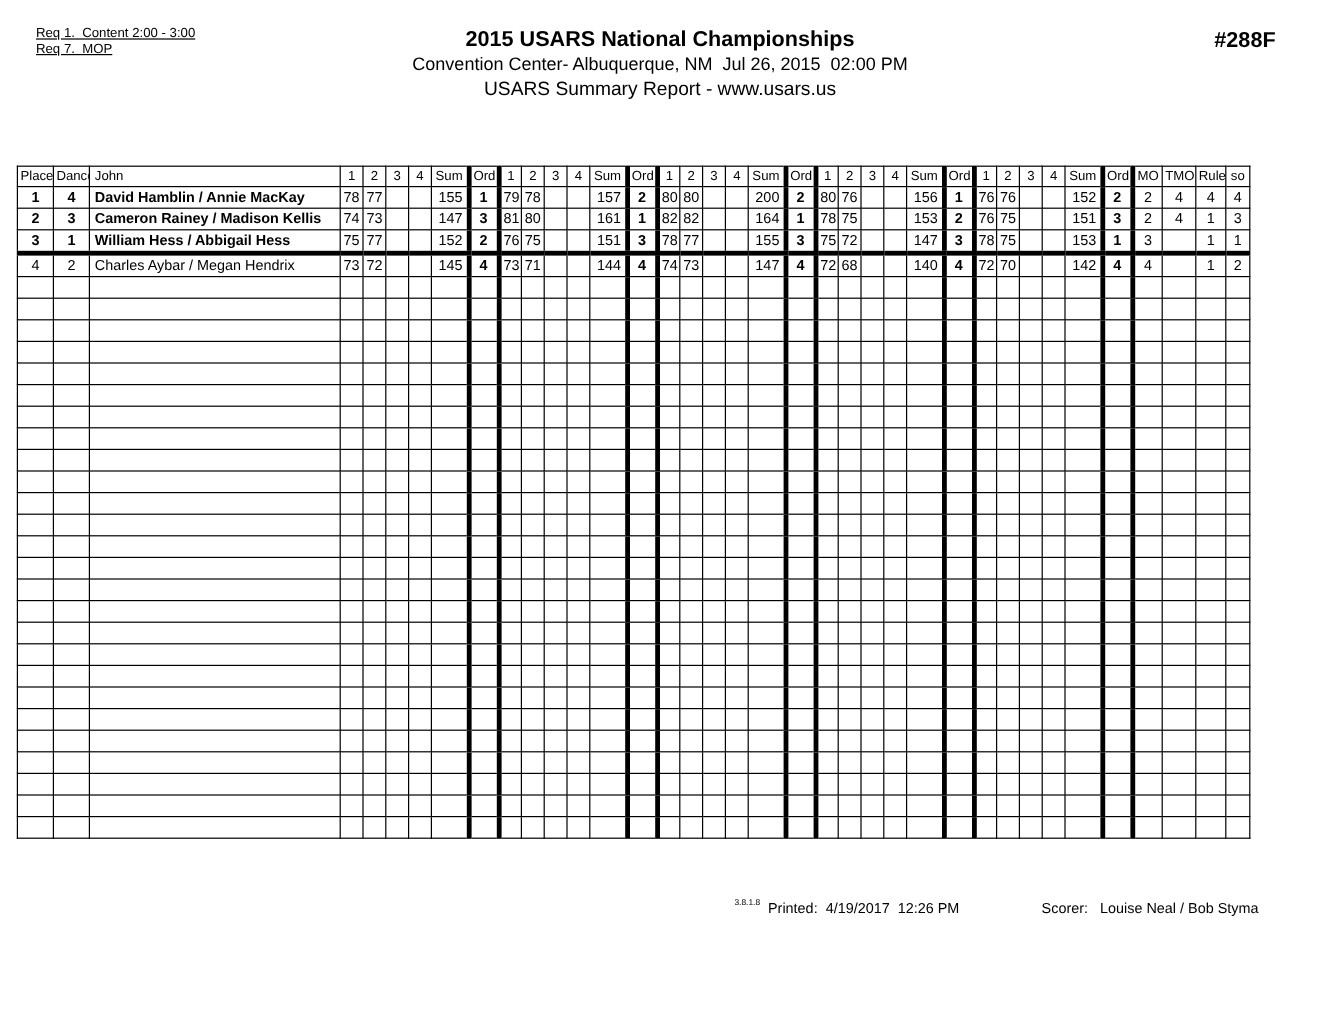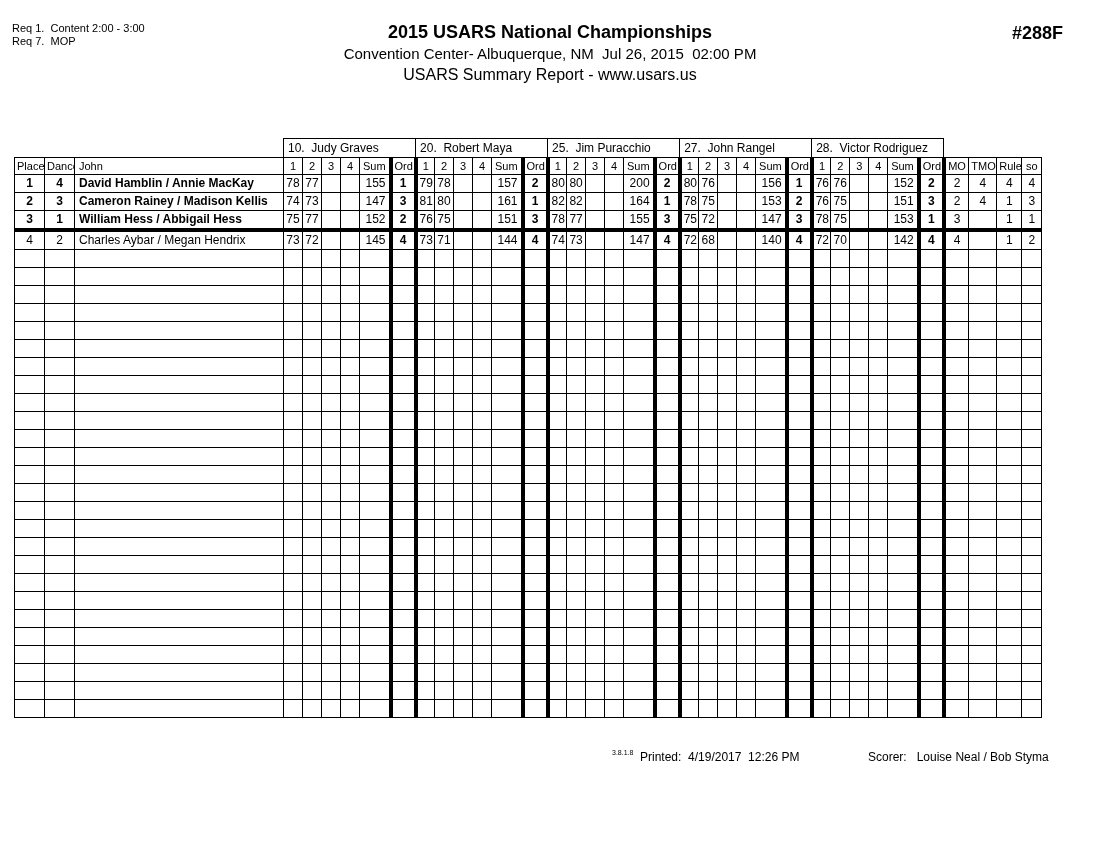--- a/index.html
+++ b/index.html
@@ -4,21 +4,21 @@
 <style>
   html,body{margin:0;padding:0;}
   body{
     width:1100px;height:850px;position:relative;overflow:hidden;
     background:#ffffff;color:#000000;
     font-family:"Liberation Sans","DejaVu Sans",sans-serif;
     -webkit-font-smoothing:none;
   }
   .pre{white-space:pre;}
   
-  .req-block{position:absolute;left:12px;top:22px;font-size:11px;line-height:13px;}
+  .req-block{position:absolute;left:30px;top:22px;font-size:11px;line-height:13px;text-decoration:underline;}
   .title-block{position:absolute;left:0;top:21px;width:1100px;text-align:center;}
   .t1{font-size:18px;font-weight:bold;line-height:22px;}
   .t2{font-size:15px;line-height:21px;}
   .t3{font-size:20px;font-weight:bold;letter-spacing:1.5px;line-height:26px;}
   .t4{font-size:16px;line-height:22px;}
   .doc-num{position:absolute;top:23px;right:37px;font-size:18px;font-weight:bold;}
   
   .tbl-wrap{position:absolute;left:14px;top:138px;}
   table{border-collapse:collapse;table-layout:fixed;width:1027px;}
   td{
@@ -91,29 +91,20 @@
         <col style="width: 19px;">
         <col style="width: 19px;">
         <col style="width: 31px;">
         <col style="width: 25px;">
         <col style="width: 25px;">
         <col style="width: 28px;">
         <col style="width: 25px;">
         <col style="width: 20px;">
       </colgroup>
     <tbody>
-        <tr class="jrow">
-          <td class="nb" colspan="3"></td>
-          <td class="jname" colspan="6">10.  Judy Graves</td>
-          <td class="jname" colspan="6">20.  Robert Maya</td>
-          <td class="jname" colspan="6">25.  Jim Puracchio</td>
-          <td class="jname" colspan="6">27.  John Rangel</td>
-          <td class="jname" colspan="6">28.  Victor Rodriguez</td>
-          <td class="nb" colspan="4"></td>
-        </tr>
         <tr class="sub">
           <td class="">Place</td>
           <td class="">Dance</td>
           <td class="namec">John</td>
           <td class="">1</td>
           <td class="">2</td>
           <td class="">3</td>
           <td class="">4</td>
           <td class="">Sum</td>
           <td class="ordc">Ord</td>

